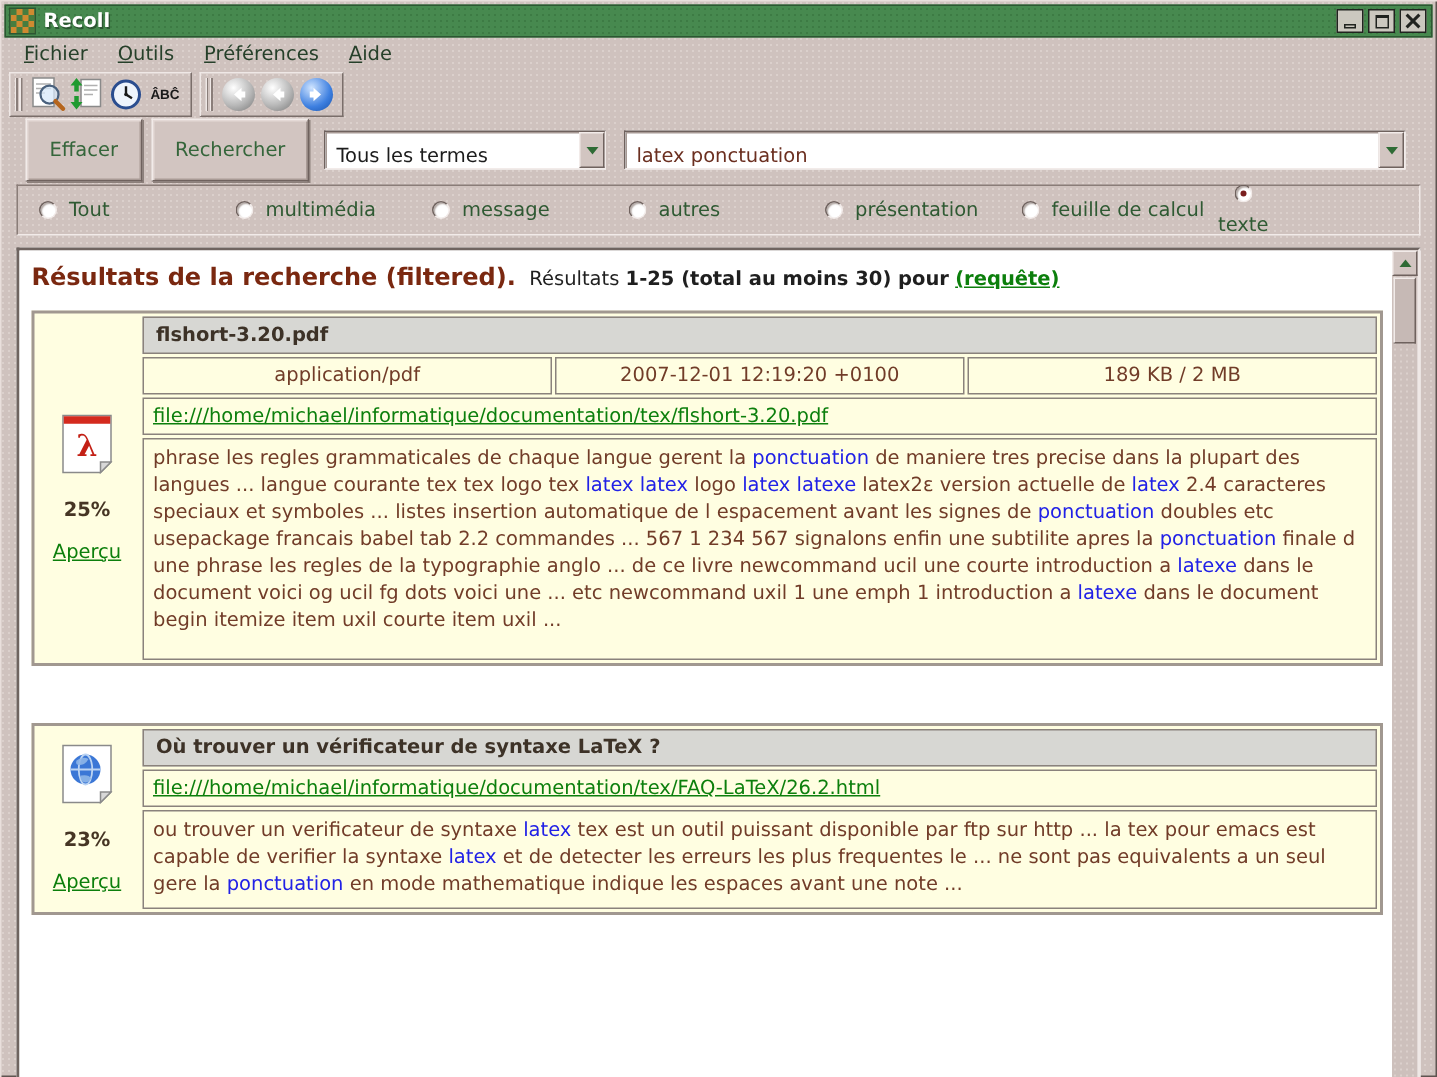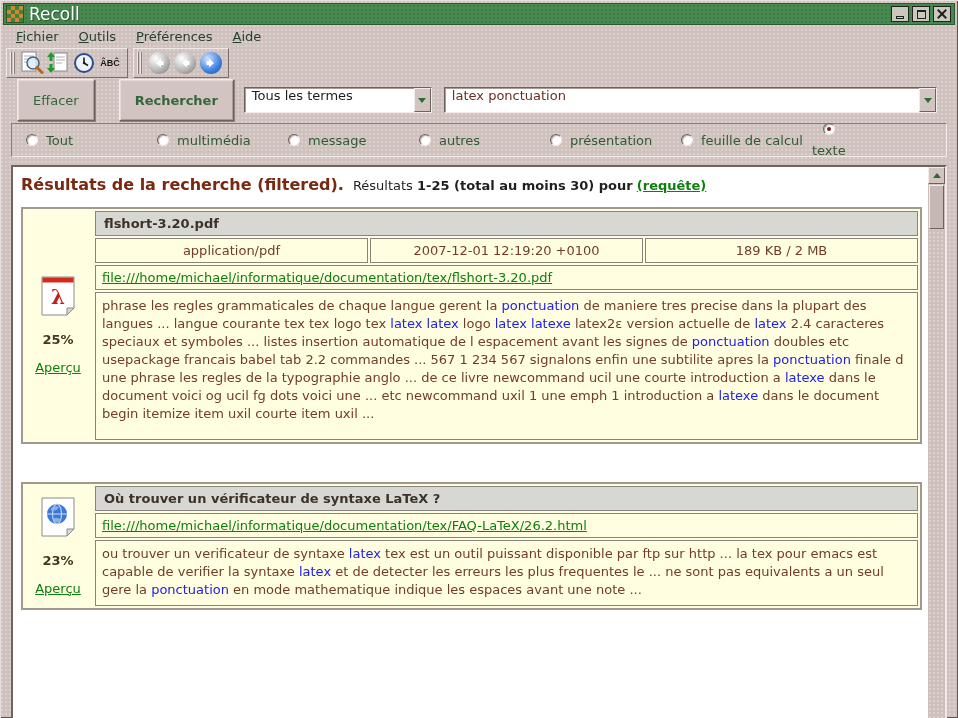--- a/index.html
+++ b/index.html
@@ -21,21 +21,21 @@
     background-color:#47894f;
     background-image: radial-gradient(#3d7b44 1px, transparent 1px);
     background-size:4px 4px;
     border:1px solid #2c5732;
   }
   .app-icon{
     width:16px; height:16px; flex:0 0 auto;
     background: repeating-conic-gradient(#cf8a30 0% 25%, #477d3f 0% 50%) 0 0/8px 8px;
     outline:1px solid #2c5732;
   }
-  .title-text{ color:#ffffff; font-weight:normal; font-size:17px; text-shadow:1px 1px 0 #2c5732; flex:1; }
+  .title-text{ color:#ffffff; font-weight:bold; font-size:13px; text-shadow:1px 1px 0 #2c5732; flex:1; }
   .win-controls{ display:flex; gap:3px; }
   .win-btn{
     width:18px; height:16px; background:#cbc8bf; border:1px solid #20231f;
     display:flex; align-items:center; justify-content:center; position:relative;
   }
   .glyph-min{ width:8px; height:3px; border:1px solid #20231f; margin-top:7px; }
   .glyph-max{ width:9px; height:9px; border:1px solid #20231f; border-top-width:2px; }
   .glyph-close{ width:10px; height:10px; position:relative; }
   .glyph-close::before,.glyph-close::after{
     content:""; position:absolute; left:-1px; top:4px; width:12px; height:2px; background:#20231f;
@@ -73,23 +73,23 @@
   
   .search-row{ margin:8px 0 0 14px; height:26px; display:flex; align-items:center; }
   .push-btn{
     height:42px; padding:0 15px; margin-right:5px;
     font-family:inherit; font-size:13px; color:#35663b;
     background:#d2c5c1;
     border:1px solid; border-color:#f2ebe9 #6f625e #6f625e #f2ebe9;
     box-shadow: inset 1px 1px 0 #e4d9d6, inset -1px -1px 0 #a99b96, 1px 1px 0 #8d817c;
     cursor:pointer;
   }
-  .push-btn + .push-btn{ margin-left:19px; margin-right:10px;font-weight:bold; }
+  .push-btn + .push-btn{ margin-left:1px; margin-right:10px; }
   .combo{
-    height:26px; background:#ffffff; display:flex; align-items:flex-start;
+    height:26px; background:#ffffff; display:flex; align-items:flex-end;
     border:1px solid; border-color:#6f625e #f2ebe9 #f2ebe9 #6f625e;
     box-shadow: inset 1px 1px 0 #a79a95;
     position:relative;
   }
   .combo-mode{ width:188px; margin-right:12px; }
   .combo-query{ flex:1; margin-right:18px; }
   .combo-text{ flex:1; padding-left:7px; color:#1c1c1c; white-space:nowrap; overflow:hidden; }
   .combo-input{
     flex:1; border:none; outline:none; background:transparent;
     font-family:inherit; font-size:13px; color:#6b2f20; padding-left:7px;

